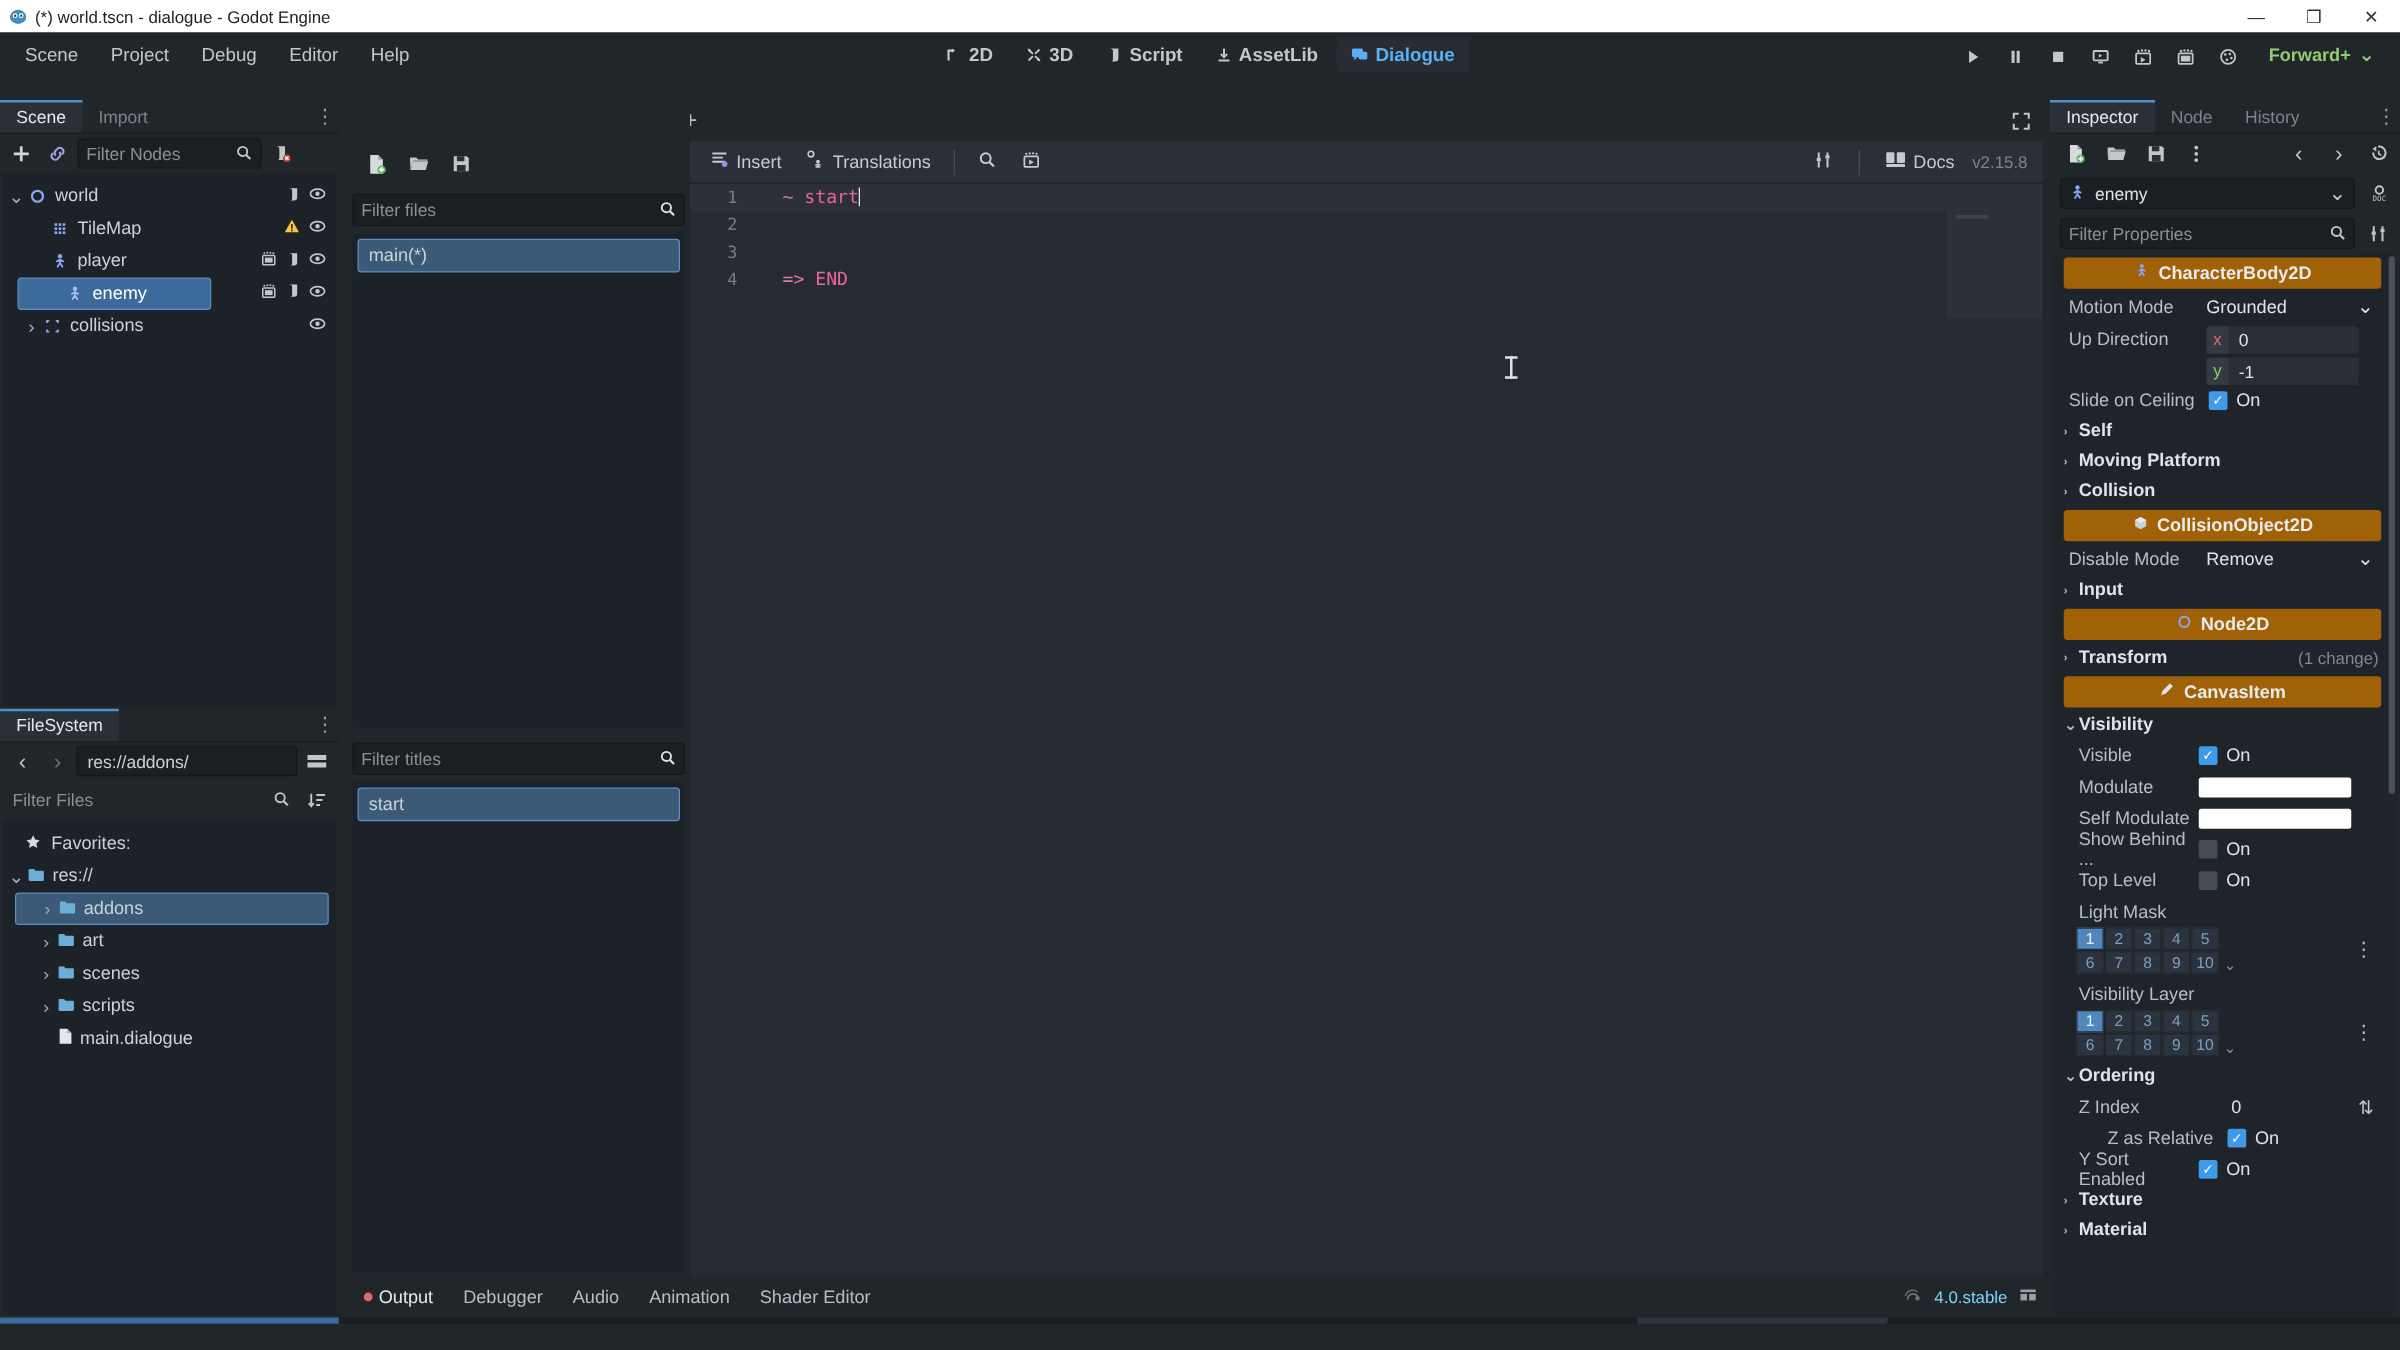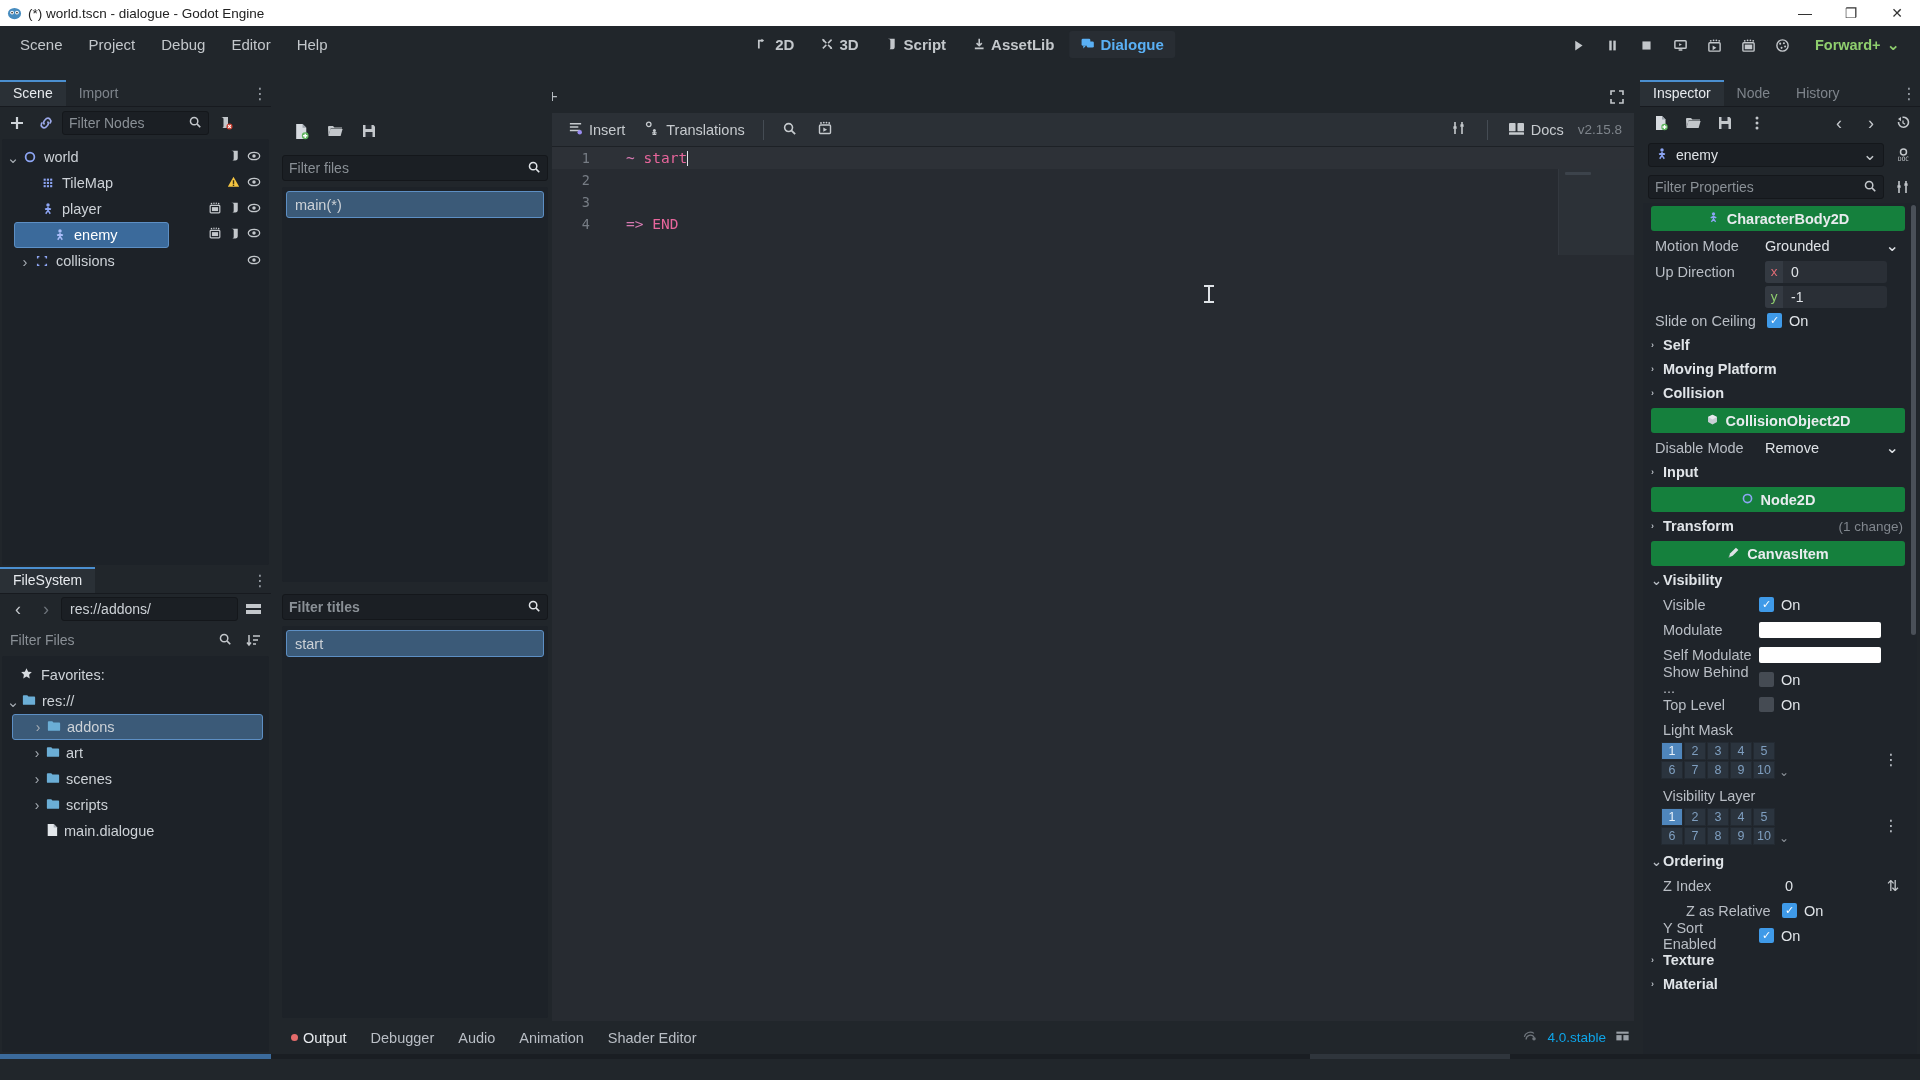--- a/index.html
+++ b/index.html
@@ -230,21 +230,21 @@
   .mouse-cursor:after { bottom: 0; }
 
   
   .right-col {
     position: absolute; left: 1640px; top: 80px; width: 280px; height: 974px;
     background: #21262b; display: flex; flex-direction: column;
   }
   .insp-body { flex: 1; background: #1f242a; margin: 0 3px; overflow: hidden; position: relative; }
   .insp-class {
     display: flex; align-items: center; justify-content: center; gap: 7px;
-    height: 25px; background: #15803d; color: #e8ebee; font-size: 14.5px; font-weight: 700;
+    height: 25px; background: #a16207; color: #e8ebee; font-size: 14.5px; font-weight: 700;
     margin: 3px 12px 2px 8px; border-radius: 3px;
   }
   .insp-row {
     display: flex; align-items: center; height: 25px; padding-left: 12px; font-size: 14.5px;
     color: #b9bec5;
   }
   .insp-row .lbl { width: 110px; color: #b9bec5; }
   .insp-row .val { flex: 1; display: flex; align-items: center; gap: 7px; color: #dfe3e7; }
   .insp-section {
     display: flex; align-items: center; height: 24px; padding-left: 8px;
@@ -300,21 +300,21 @@
     background: #21262b; display: flex; align-items: center; padding-left: 10px; gap: 4px;
   }
   .bb-tab {
     display: flex; align-items: center; gap: 5px; padding: 4px 10px; font-size: 14.5px;
     color: #b9bec5; border-radius: 3px;
   }
   .bb-tab.active { color: #e7eaee; }
   .bb-dot { width: 7px; height: 7px; border-radius: 50%; background: #e46b6b; }
   .bb-right {
     margin-left: auto; display: flex; align-items: center; gap: 9px; padding-right: 10px;
-    font-size: 13.5px; color: #0ea5e9;
+    font-size: 13.5px; color: #7dd3fc;
   }
   .statusline {
     position: absolute; left: 0; top: 1054px; width: 1920px; height: 5px;
     background: #1a1e23;
   }
   .statusline .progress { width: 271px; height: 5px; background: #3b6a9b; }
   .statusline .seg2 { position: absolute; left: 1310px; top: 0; width: 200px; height: 5px; background: #2f353c; }
 
   
   .subtitle {
@@ -791,21 +791,21 @@
               <circle cx="7" cy="7" r="4.2" fill="none" stroke="#e0e4e8" stroke-width="1.7"></circle>
               <path d="M10.2 10.2L14 14" stroke="#e0e4e8" stroke-width="1.9"></path>
             </svg></span>
       </div>
     </div>
 
     <div class="dlg-files">
       <div class="list-row selected">main(*)</div>
     </div>
 
-    <div class="filter-wrap" style="padding-top:12px;font-weight:bold;">
+    <div class="filter-wrap" style="padding-top:12px;">
       <div class="searchbox" style="height:26px;">
         <span class="sb-text">Filter titles</span>
         <span class="sb-ico"><svg width="14" height="14" viewBox="0 0 16 16">
               <circle cx="7" cy="7" r="4.2" fill="none" stroke="#e0e4e8" stroke-width="1.7"></circle>
               <path d="M10.2 10.2L14 14" stroke="#e0e4e8" stroke-width="1.9"></path>
             </svg></span>
       </div>
     </div>
 
     <div class="dlg-titles">

